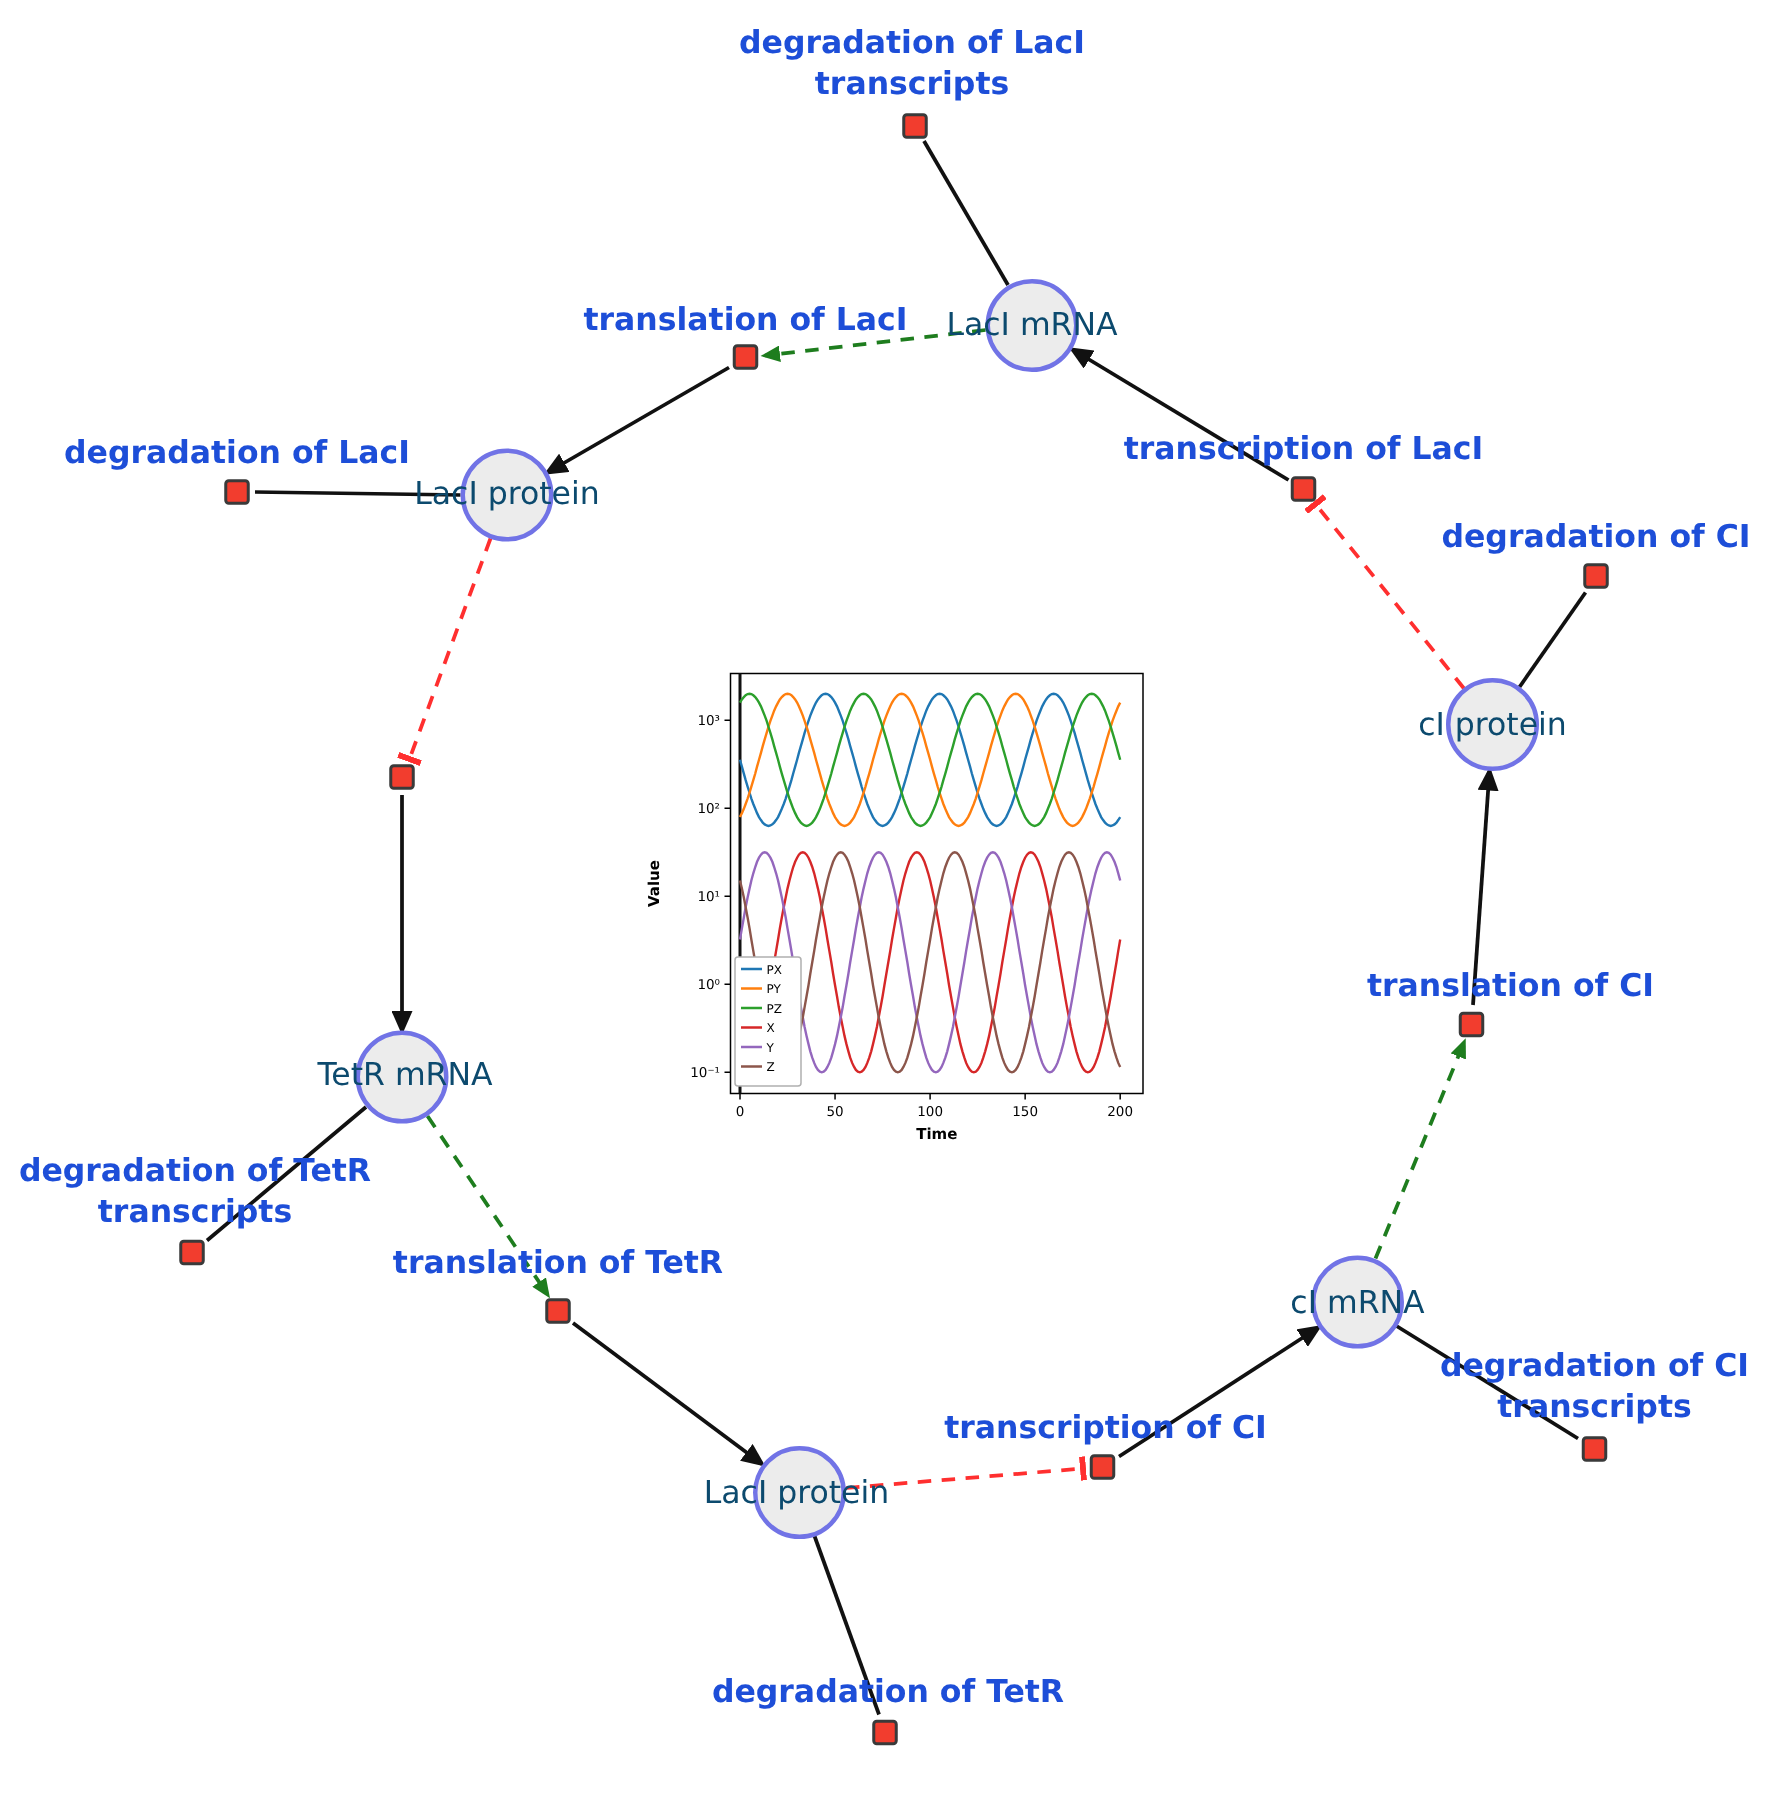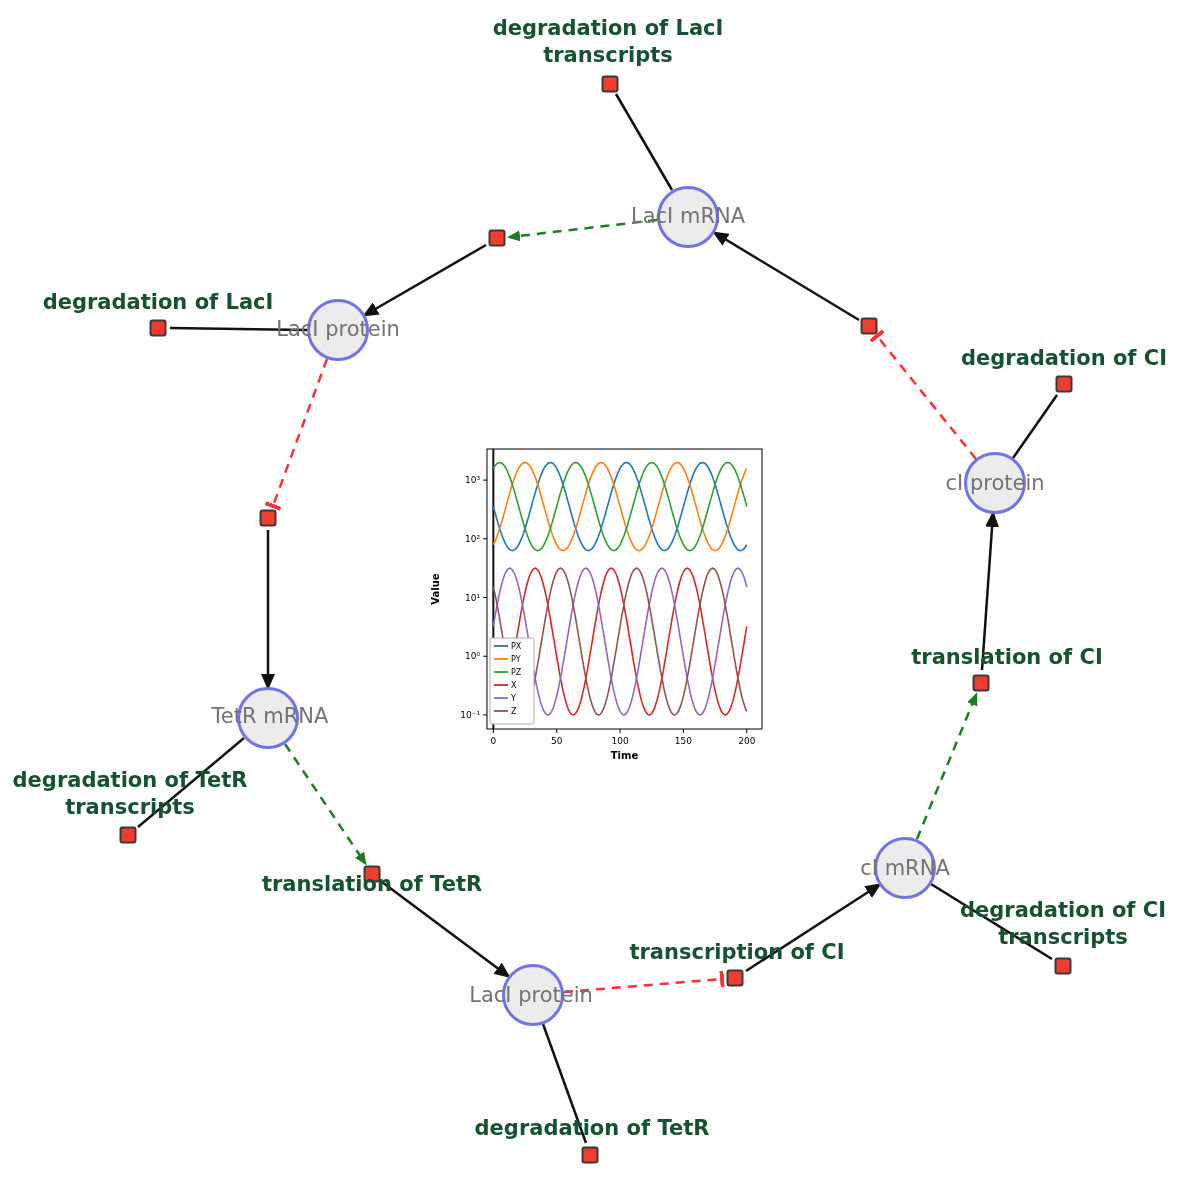--- a/index.html
+++ b/index.html
@@ -1,25 +1,25 @@
 <!DOCTYPE html>
 <html><head>
 <meta charset="utf-8">
 <style>
   html,body{margin:0;padding:0;background:#ffffff;font-family:"DejaVu Sans",sans-serif;}
   #stage{position:relative;width:1189px;height:1200px;overflow:hidden;background:#ffffff;}
   #edges{position:absolute;left:0;top:0;z-index:1;}
   .species{position:absolute;width:62px;height:62px;border-radius:50%;background:#ececec;
            border:3px solid #7173e6;box-sizing:border-box;transform:translate(-50%,-50%);z-index:2;}
-  .species-label{position:absolute;transform:translate(-50%,-50%);font-size:21px;color:#737373;
+  .species-label{position:absolute;transform:translate(-50%,-50%);font-size:21px;color:#0c4a6e;
            white-space:nowrap;z-index:3;}
   .reaction{position:absolute;width:17px;height:17px;background:#f23d2e;border:2.5px solid #3a3a3a;
            border-radius:3px;box-sizing:border-box;transform:translate(-50%,-50%);z-index:2;}
   .reaction-label{position:absolute;transform:translate(-50%,-100%);font-weight:bold;font-size:21px;
-           color:#14532d;text-align:center;white-space:pre-line;width:max-content;max-width:340px;
+           color:#1d4ed8;text-align:center;white-space:pre-line;width:max-content;max-width:340px;
            line-height:1.3;z-index:3;}
   #chart-wrap{position:absolute;left:425px;top:440px;z-index:4;}
 </style>
 </head>
 <body>
 
 <div id="stage">
 
   <svg id="edges" width="1189" height="1200" viewBox="0 0 1189 1200">
     <defs>
@@ -79,25 +79,27 @@
   <div class="reaction" style="left:268px;top:518px"></div>
   <div class="reaction" style="left:128px;top:835px"></div>
   <div class="reaction" style="left:372px;top:874px"></div>
   <div class="reaction" style="left:981px;top:683px"></div>
   <div class="reaction" style="left:735px;top:978px"></div>
   <div class="reaction" style="left:1063px;top:966px"></div>
   <div class="reaction" style="left:590px;top:1155px"></div>
 
   <div class="reaction-label" style="left:608px;top:70px">degradation of LacI
 transcripts</div>
+  <div class="reaction-label" style="left:497px;top:227px">translation of LacI</div>
   <div class="reaction-label" style="left:158px;top:316px">degradation of LacI</div>
+  <div class="reaction-label" style="left:869px;top:313px">transcription of LacI</div>
   <div class="reaction-label" style="left:1064px;top:372px">degradation of CI</div>
   <div class="reaction-label" style="left:130px;top:822px">degradation of TetR
 transcripts</div>
-  <div class="reaction-label" style="left:372px;top:898px">translation of TetR</div>
+  <div class="reaction-label" style="left:372px;top:856px">translation of TetR</div>
   <div class="reaction-label" style="left:1007px;top:671px">translation of CI</div>
   <div class="reaction-label" style="left:737px;top:966px">transcription of CI</div>
   <div class="reaction-label" style="left:1063px;top:952px">degradation of CI
 transcripts</div>
   <div class="reaction-label" style="left:592px;top:1142px">degradation of TetR</div>
 
   <div id="chart-wrap">
     <svg id="chart" width="350" height="320" viewBox="0 0 350 320">
         <rect x="62" y="9" width="275" height="280" fill="none" stroke="#000" stroke-width="1"></rect>
         <line x1="68.33640552995392" y1="9" x2="68.33640552995392" y2="289" stroke="#111111" stroke-width="2"></line>

